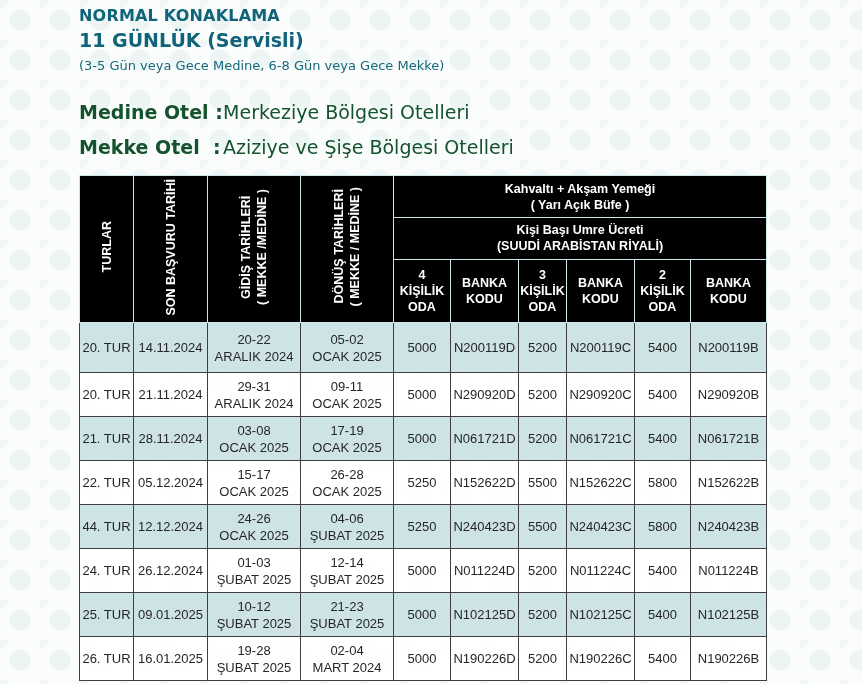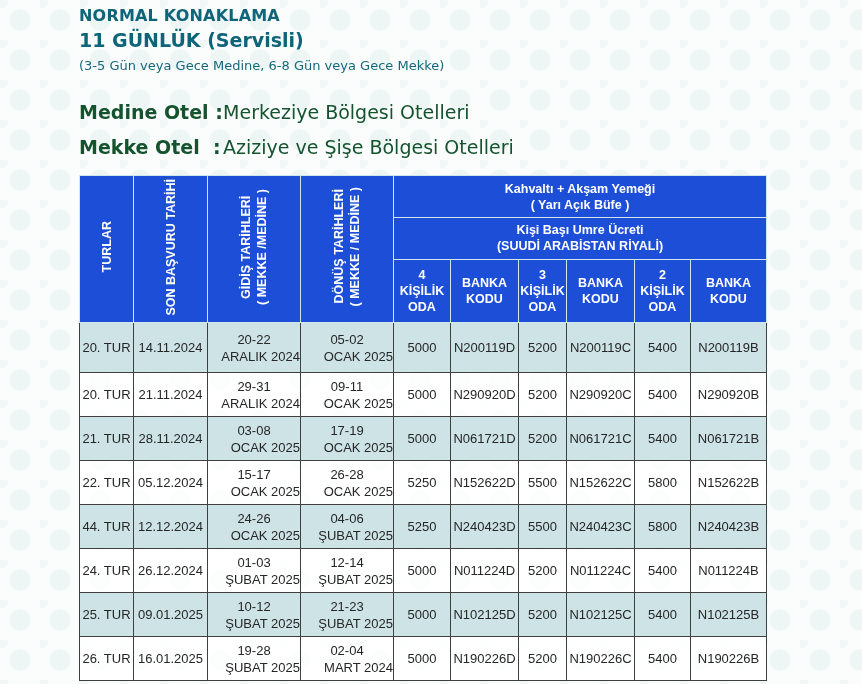--- a/index.html
+++ b/index.html
@@ -25,38 +25,38 @@
   .hotel.mekke .lbl { width: 138px; }
 
   table.prices {
     position: absolute; left: 79px; top: 175px;
     border-collapse: collapse;
     font-family: "Liberation Sans", sans-serif;
     font-size: 12.5px;
     table-layout: fixed;
   }
   table.prices th {
-    background: #1d4ed8; color: #ffffff; font-weight: bold;
+    background: #000000; color: #ffffff; font-weight: bold;
     border: 1.5px solid #cfe6ea; padding: 0;
     text-align: center; font-size: 12.5px; line-height: 16px;
   }
   table.prices th.vert { height: 146px; }
   table.prices th.vert .vtext {
     display: inline-block; writing-mode: vertical-rl; transform: rotate(180deg);
     white-space: nowrap; line-height: 16px; font-size: 12.5px;
   }
   table.prices td {
     border: 1.5px solid #3f3f3f; text-align: center; color: #262626;
     padding: 0; height: 43px; line-height: 17px; font-size: 13px;
   }
   table.prices tr.shade td { background: #cde3e6; }
   table.prices tr.plain td { background: rgba(255,255,255,0.82); }
   table.prices tr.first td { height: 49px; }
   .date-top { display: block; }
-  .date-bot { display: block; text-align: right; }
+  .date-bot { display: block; }
 </style>
 </head>
 <body>
 
 <div class="heading">
   <div class="h1">NORMAL KONAKLAMA</div>
   <div class="h2">11 GÜNLÜK (Servisli)</div>
   <div class="h3">(3-5 Gün veya Gece Medine, 6-8 Gün veya Gece Mekke)</div>
 </div>
 

